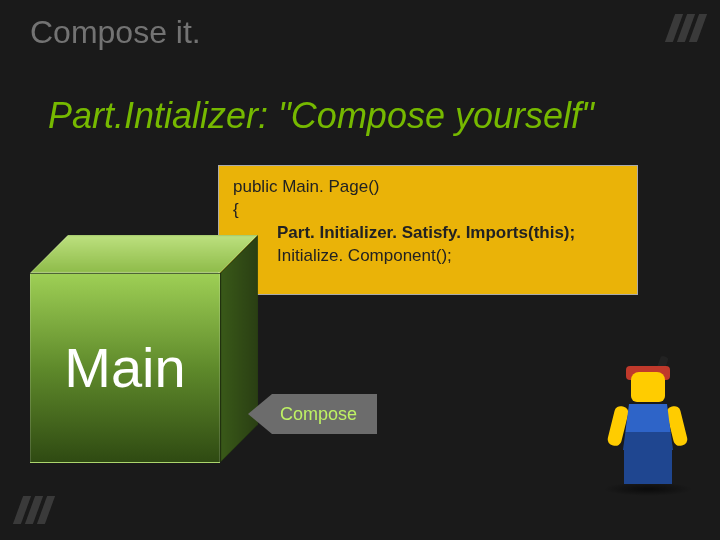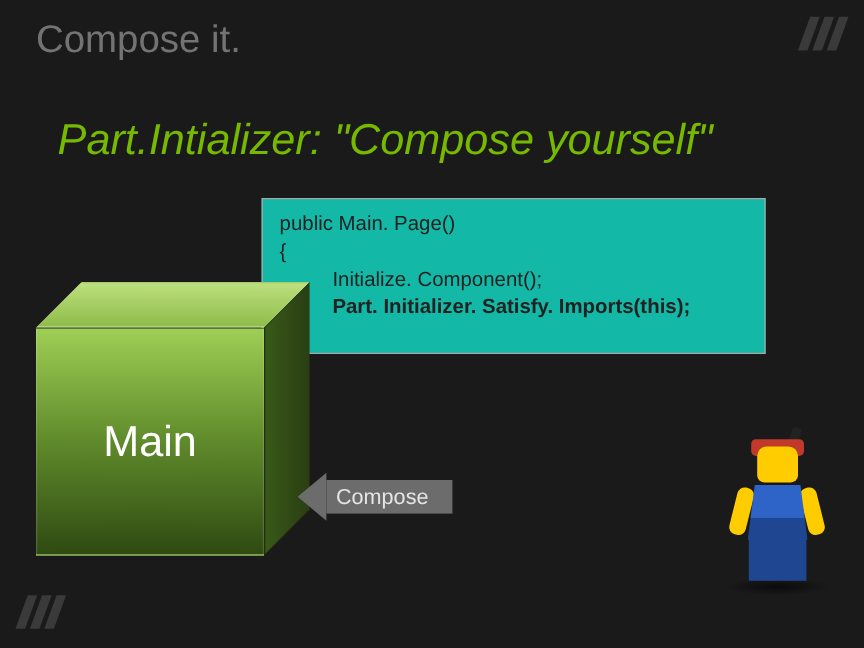--- a/index.html
+++ b/index.html
@@ -40,21 +40,21 @@
     font-style: italic;
     color: #76b900;
     font-weight: 400;
   }
   .code-box {
     position: absolute;
     top: 165px;
     left: 218px;
     width: 420px;
     height: 130px;
-    background: #14b8a6;
+    background: #eab308;
     border: 1px solid #aaa;
     padding: 10px 14px;
     font-family: "Segoe UI", Arial, sans-serif;
     font-size: 17px;
     color: #222;
     line-height: 1.35;
     font-weight: 500;
   }
   .code-indent { padding-left: 44px; display: block; }
   .code-bold { font-weight: 700; }
@@ -95,45 +95,45 @@
     background: linear-gradient(to bottom, #9ecf55 0%, #5f8a2b 50%, #2f4a12 100%);
     left: 0;
     top: 38px;
     display: flex;
     align-items: center;
     justify-content: center;
     border: 1px solid rgba(255,255,255,0.15);
   }
   .cube-label {
     color: #fff;
-    font-size: 36px;
+    font-size: 56px;
     font-weight: 400;
     text-align: center;
     line-height: 1.05;
   }
   .arrow-box {
     position: absolute;
     top: 394px;
     left: 248px;
     display: flex;
     align-items: center;
   }
   .arrow-head {
     width: 0; height: 0;
     border-top: 20px solid transparent;
     border-bottom: 20px solid transparent;
     border-right: 24px solid #6c6c6c;
   }
   .arrow-body {
     background: #6c6c6c;
-    height: 28px;
+    height: 40px;
     padding: 0 20px 0 8px;
     display: flex;
     align-items: center;
-    color: #e5e5e5;
+    color: #bef264;
     font-size: 18px;
   }
   .lego-figure {
     position: absolute;
     right: 24px;
     bottom: 44px;
     width: 96px;
     height: 130px;
   }
   .lego-head {
@@ -216,22 +216,22 @@
   <span></span>
     <span></span>
     <span></span>
 </div>
 
 <div class="subheading">Part.Intializer: "Compose yourself"</div>
 
 <div class="code-box">
   <div>public Main. Page()</div>
   <div>{</div>
+  <span class="code-indent code-bold">Part. Initializer. Satisfy. Imports(this);</span>
   <span class="code-indent">Initialize. Component();</span>
-  <span class="code-indent code-bold">Part. Initializer. Satisfy. Imports(this);</span>
   <div>}</div>
 </div>
 
 <div class="cube">
   <div class="cube-face cube-top"></div>
   <div class="cube-face cube-side"></div>
   <div class="cube-face cube-front">
     <div class="cube-label">
       <span>Main</span><br>
     </div>

